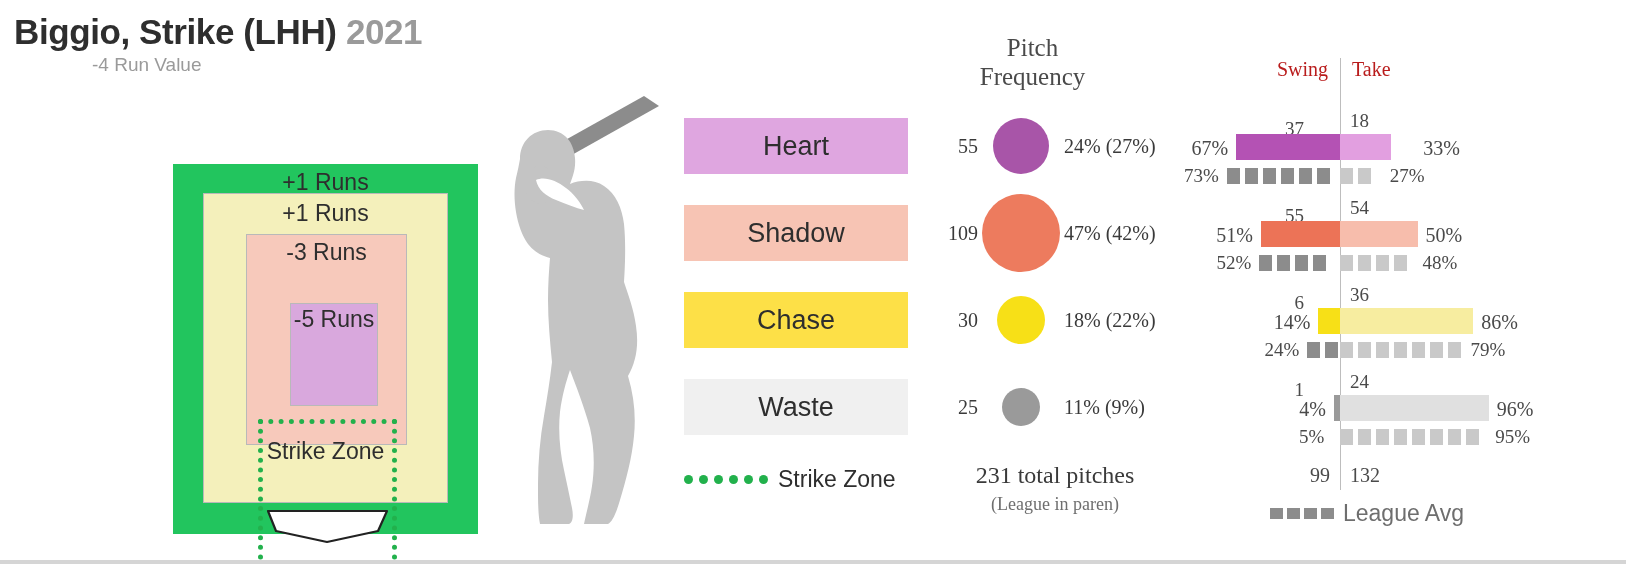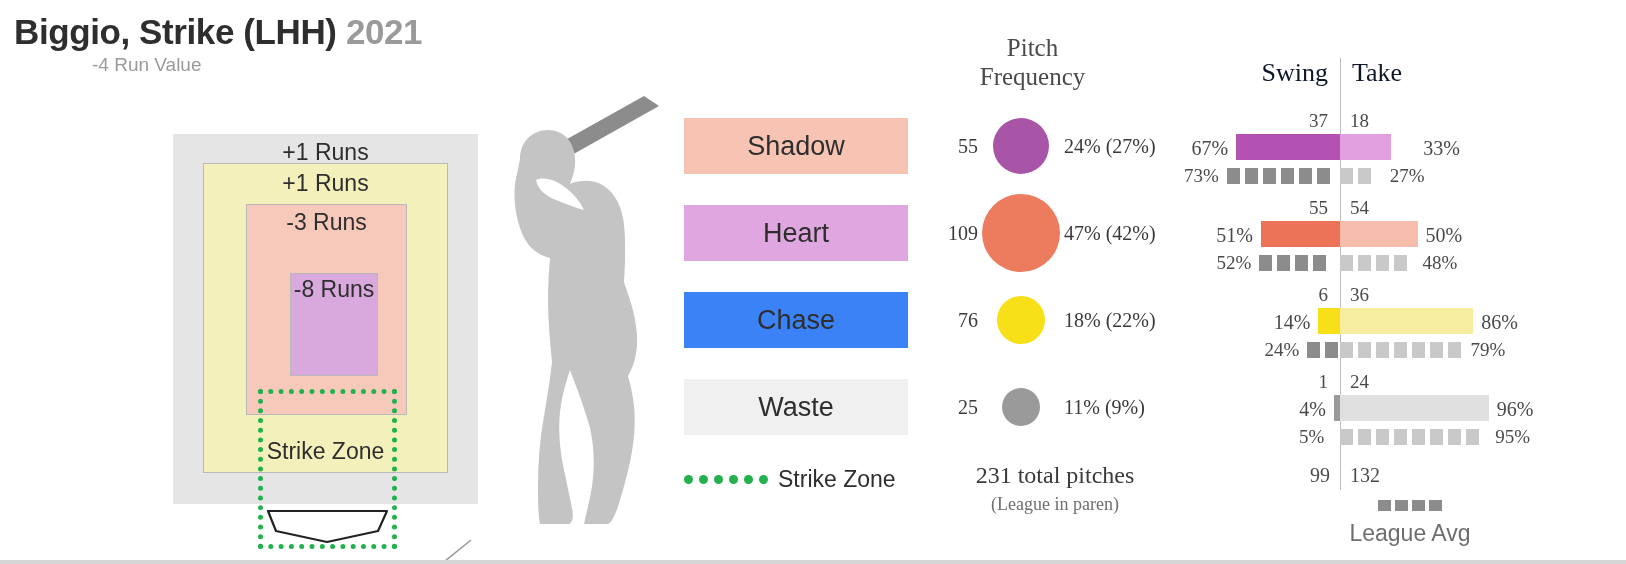--- a/index.html
+++ b/index.html
@@ -31,22 +31,22 @@
   #run-value {
     margin-top: 2px;
     margin-left: 78px;
     font-size: 19px;
     color: #9a9a9a;
     font-family: "Liberation Sans", sans-serif;
   }
 
   
   #zone-panel {
-    left: 173px; top: 134px; width: 305px; height: 370px;
-    background: #e5e5e5;
+    left: 173px; top: 164px; width: 305px; height: 370px;
+    background: #22c55e;
   }
   #zone-waste-label {
     left: 0; right: 0; top: 5px;
     text-align: center; font-size: 23px; color: #2e2e2e;
   }
   #zone-chase {
     left: 30px; top: 29px; width: 245px; height: 310px;
     background: #f4f0bb; border: 1px solid #b9b9b9;
     box-sizing: border-box;
   }
@@ -138,36 +138,36 @@
     font-family: "Liberation Serif", serif; font-size: 24px; color: #3a3a3a;
   }
   #freq-paren {
     left: 930px; top: 494px; width: 250px; text-align: center;
     font-family: "Liberation Serif", serif; font-size: 18px; color: #6e6e6e;
   }
 
   
   #st-header {
     left: 1190px; top: 58px; width: 300px;
-    font-family: "Liberation Serif", serif; font-size: 26px; color: #0f172a;
+    font-family: "Liberation Serif", serif; font-size: 20px; color: #b91c1c;
     display: flex; align-items: center;
   }
   #st-header .sw { width: 150px; text-align: right; padding-right: 12px; }
   #st-header .tk { width: 150px; text-align: left; padding-left: 12px; }
   #st-divider {
     left: 1340px; top: 58px; width: 1px; height: 432px;
     background: #bdbdbd;
   }
   #st-rows { left: 1190px; top: 110px; width: 436px; }
   .st-row { height: 87px; position: relative; }
   .st-counts {
     position: absolute; top: 0; left: 0; width: 436px;
     font-family: "Liberation Serif", serif; font-size: 19px; color: #4a4a4a;
   }
-  .st-counts .c-sw { position: absolute; right: 298px; }
+  .st-counts .c-sw { position: absolute; right: 322px; margin-top: 8px; }
   .st-counts .c-tk { position: absolute; left: 160px; text-align: center; }
   .st-bar-line {
     position: absolute; top: 24px; left: 0; width: 436px; height: 26px;
   }
   .bar-seg { position: absolute; top: 0; height: 26px; }
   .pct-left {
     position: absolute; top: 3px;
     font-family: "Liberation Serif", serif; font-size: 20px; color: #4a4a4a;
     text-align: right;
   }
@@ -184,21 +184,21 @@
     font-family: "Liberation Serif", serif; font-size: 19px; color: #4a4a4a;
   }
   #st-totals {
     left: 1190px; top: 464px; width: 436px;
     font-family: "Liberation Serif", serif; font-size: 20px; color: #4a4a4a;
   }
   #st-totals .t-sw { position: absolute; right: 296px; }
   #st-totals .t-tk { position: absolute; left: 160px; }
   #league-legend {
     left: 1270px; top: 500px; width: 280px;
-    display: flex; align-items: center; gap: 9px; flex-direction: column;
+    display: flex; align-items: center; gap: 9px;
   }
   #league-legend .lg-label { font-size: 23px; color: #6e6e6e; }
   .lg-dashes { display: flex; gap: 4px; }
   .lg-dashes i {
     width: 13px; height: 11px; background: #8c8c8c; display: block;
   }
 
   
   #bottom-rule {
     left: 0; bottom: 0; width: 1626px; height: 4px;
@@ -219,21 +219,21 @@
 <div class="abs" id="zone-panel">
   <div class="abs" id="zone-waste-label">+1 Runs</div>
 
   <div class="abs" id="zone-chase">
     <div class="abs" id="zone-chase-label">+1 Runs</div>
 
     <div class="abs" id="zone-shadow">
       <div class="abs" id="zone-shadow-label">-3 Runs</div>
 
       <div class="abs" id="zone-heart">
-        <div class="abs" id="zone-heart-label">-8 Runs</div>
+        <div class="abs" id="zone-heart-label">-5 Runs</div>
       </div>
     </div>
   </div>
 
   <div class="abs" id="strike-zone-box"></div>
 
   <svg class="abs" id="strike-zone-leader" viewBox="0 0 46 36">
     <line x1="44" y1="0" x2="2" y2="34" stroke="#9a9a9a" stroke-width="1.6"></line>
   </svg>
 </div>
@@ -275,27 +275,27 @@
              C42,86 43,80 44,75 Z" fill="#c4c4c4"></path>
     <path d="M48,92 C52,86 58,82 64,82 C72,82 78,88 80,96
              C82,106 78,114 72,118 C64,122 56,118 52,112
              C48,106 46,98 48,92 Z" fill="#c4c4c4"></path>
     <path d="M60,96 C68,92 80,96 90,104 C98,110 104,118 108,126
              C100,124 90,120 80,116 C70,112 62,106 60,96 Z" fill="#ffffff"></path>
   </g>
 </svg>
 
 <div class="abs" id="zone-legend">
+  <div class="legend-row" style="background:#dfa6e0">
+    <span>Heart</span>
+  </div>
   <div class="legend-row" style="background:#f7c4b4">
     <span>Shadow</span>
   </div>
-  <div class="legend-row" style="background:#dfa6e0">
-    <span>Heart</span>
-  </div>
-  <div class="legend-row" style="background:#3b82f6">
+  <div class="legend-row" style="background:#fde047">
     <span>Chase</span>
   </div>
   <div class="legend-row" style="background:#f0f0f0">
     <span>Waste</span>
   </div>
 </div>
 <div class="abs" id="legend-strike-zone">
   <span class="sz-dots">
     <i></i>
       <i></i>
@@ -323,21 +323,21 @@
 
   <div class="freq-row">
     <span class="freq-count">109</span>
     <span class="freq-bubble-cell">
       <span class="bubble" style="width:78px;height:78px;background:#ed7b5e"></span>
     </span>
     <span class="freq-pct">47% (42%)</span>
   </div>
 
   <div class="freq-row">
-    <span class="freq-count">76</span>
+    <span class="freq-count">30</span>
     <span class="freq-bubble-cell">
       <span class="bubble" style="width:48px;height:48px;background:#f7e017"></span>
     </span>
     <span class="freq-pct">18% (22%)</span>
   </div>
 
   <div class="freq-row">
     <span class="freq-count">25</span>
     <span class="freq-bubble-cell">
       <span class="bubble" style="width:38px;height:38px;background:#9a9a9a"></span>

